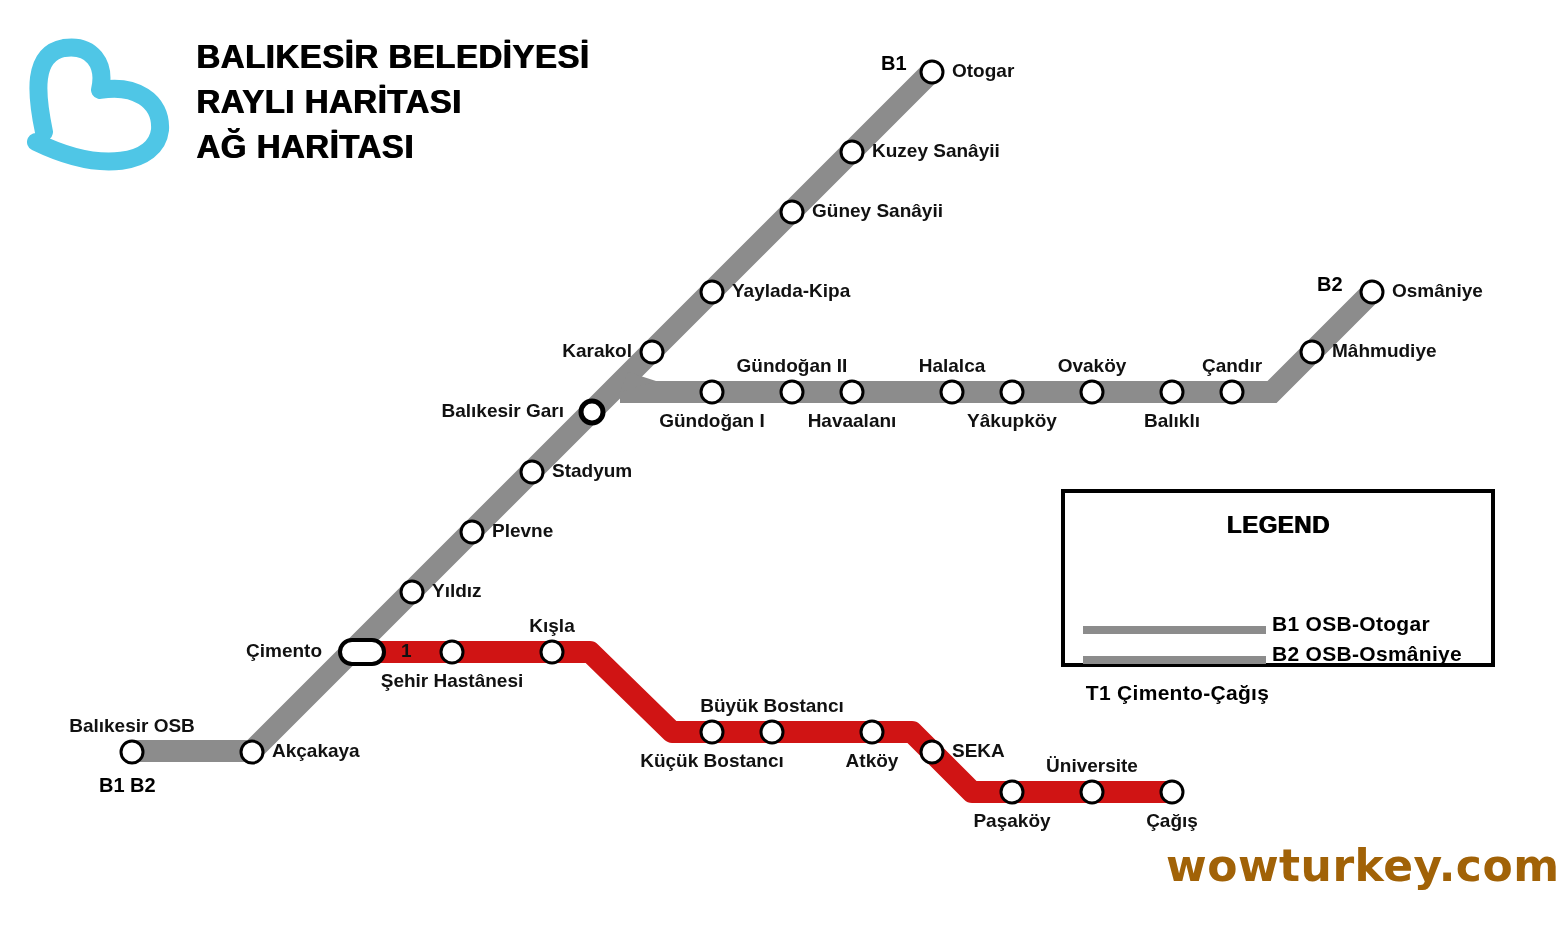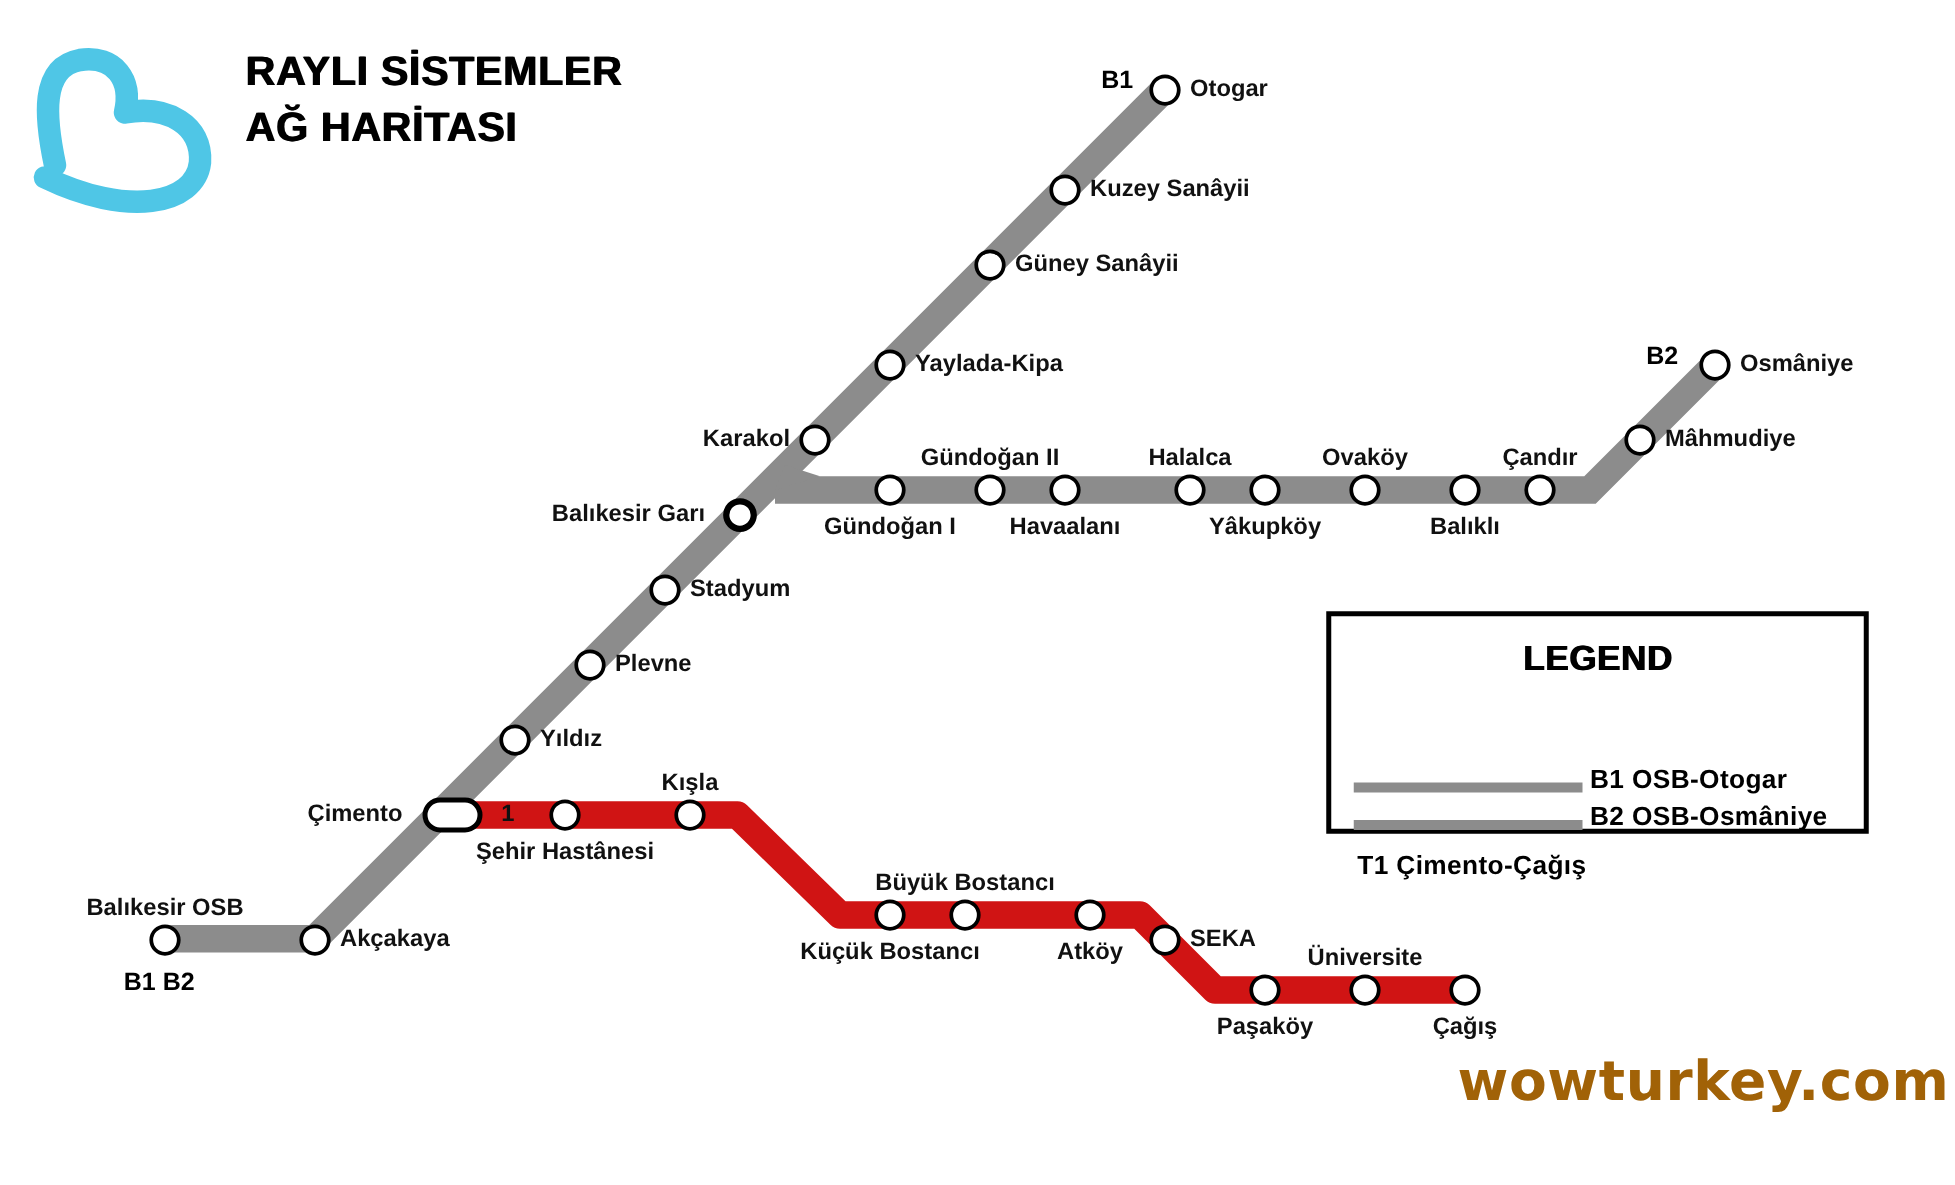--- a/index.html
+++ b/index.html
@@ -9,36 +9,37 @@
   .title-block { position: absolute; left: 196px; top: 34px; }
   .title-line { display: block; font-family: "Liberation Sans", sans-serif; font-weight: bold;
                 font-size: 33px; line-height: 45px; color: #000; letter-spacing: 0.5px;
                 text-shadow: 1px 0 0 #000; }
   .logo { position: absolute; left: 22px; top: 34px; width: 160px; height: 140px; }
   .watermark { position: absolute; left: 1166px; top: 840px; font-family: "DejaVu Sans", sans-serif;
                font-size: 44px; color: #a16207; letter-spacing: 0.5px; font-weight: bold; }
   .legend { position: absolute; left: 1061px; top: 489px; width: 426px; height: 170px;
             border: 4px solid #000; background: #fff; box-sizing: content-box; }
   .legend-title { position: absolute; left: 0; width: 100%; top: 18px; text-align: center;
-                  font-weight: bold; font-size: 28px; letter-spacing: 0.5px; text-shadow: 1px 0 0 #000; }
+                  font-weight: bold; font-size: 24px; letter-spacing: 0.5px; text-shadow: 1px 0 0 #000; }
   .legend-row { position: absolute; left: 18px; height: 26px; display: flex; align-items: center; margin-top: 48px; }
   .legend-swatch { width: 183px; height: 8px; margin-right: 6px; margin-top: 12px; }
   .legend-label { font-weight: bold; font-size: 21px; color: #000; letter-spacing: 0.3px; }
   .st-label { font-family: "Liberation Sans", sans-serif; font-weight: bold; font-size: 19px; fill: #111; }
   .line-tag { font-family: "Liberation Sans", sans-serif; font-weight: bold; font-size: 20px; fill: #000; }
 </style>
 </head>
 <body>
 
 <svg class="logo" viewBox="0 0 160 140">
   <path d="M22 98 C14 60 10 20 42 14 C70 10 84 30 78 56 C112 50 140 66 138 96 C134 130 80 140 14 108" fill="none" stroke="#4FC6E6" stroke-width="18" stroke-linecap="round" stroke-linejoin="round"></path>
 </svg>
 
 <div class="title-block">
-  <span class="title-line">RAYLI SİSTEMLER</span>
+  <span class="title-line">BALIKESİR BELEDİYESİ</span>
+  <span class="title-line">RAYLI HARİTASI</span>
   <span class="title-line">AĞ HARİTASI</span>
 </div>
 
 <svg id="map" width="1564" height="948" viewBox="0 0 1564 948">
 
   <g fill="none" stroke="#8C8C8C" stroke-width="22" stroke-linecap="butt" stroke-linejoin="round">
     <polyline points="132,751 252,751 932,71"></polyline>
     <polyline points="620,392 1272,392 1372,292" stroke-linejoin="miter"></polyline>
 
     <polygon points="628,372 656,381 620,392" fill="#8C8C8C" stroke="none"></polygon>

